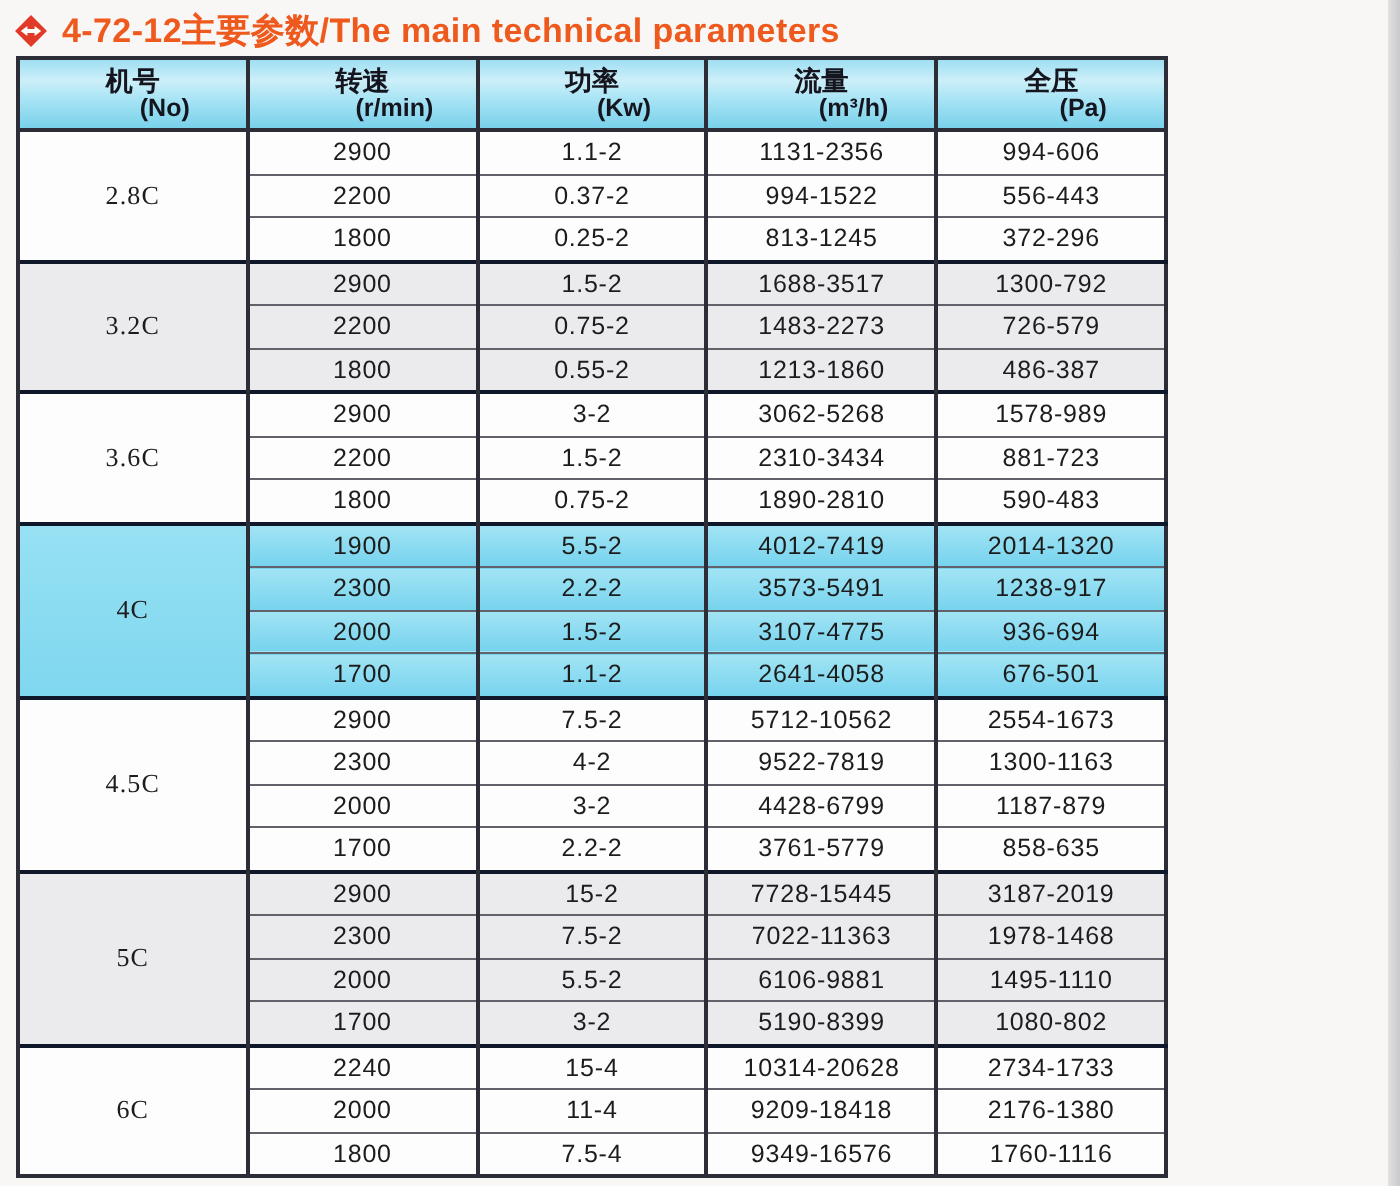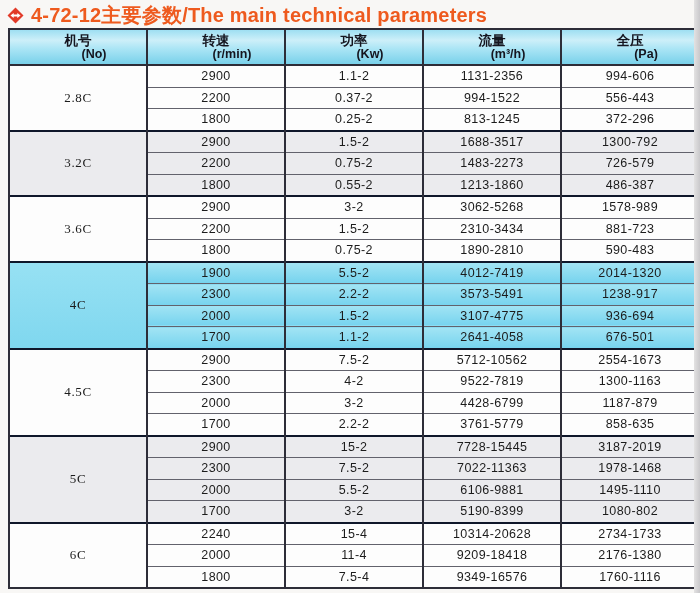--- a/index.html
+++ b/index.html
@@ -12,26 +12,26 @@
   .edge-strip{
     position:absolute;top:0;right:0;width:6px;height:593px;
     background:linear-gradient(to right,#e3e2e2,#c9c8cb);
   }
   .title-bar{
     display:flex;align-items:center;gap:7px;
     margin:5px 0 3px 7px;height:20px;
   }
   .title-icon{width:17px;height:17px;flex:0 0 auto;}
   .title-text{
-    font-size:20px;font-weight:bold;color:#ee5a1e;
+    font-size:17px;font-weight:bold;color:#ee5a1e;
     letter-spacing:0.2px;white-space:nowrap;
   }
   table.params{
     border-collapse:collapse;table-layout:fixed;
-    width:692px;margin-left:8px;
+    width:576px;margin-left:8px;
     border:2px solid #2d2d38;
     background:#5eead4;
   }
   col{width:20%;}
   th{
     border-left:2px solid #2d2d38;
     border-bottom:2px solid #2d2d38;
     background:linear-gradient(to bottom,#9edff2 0%,#cdeff9 30%,#abe5f5 55%,#79d1ea 100%);
     height:32px;padding:1px 0;
     font-weight:bold;color:#15151f;

